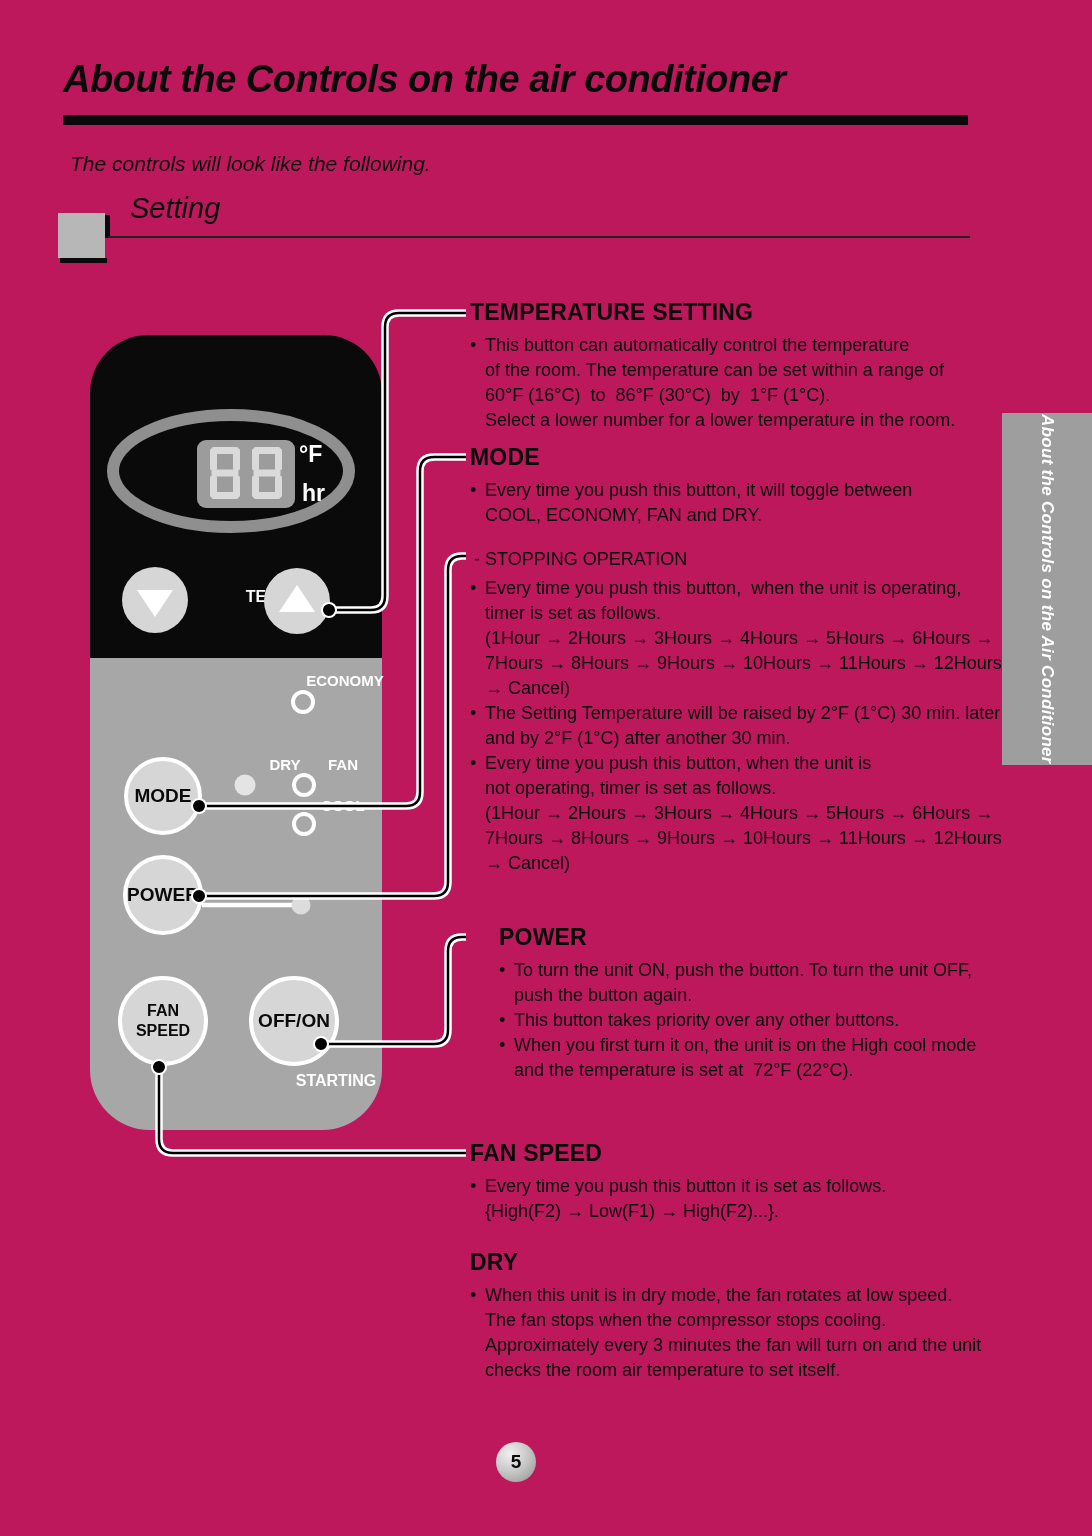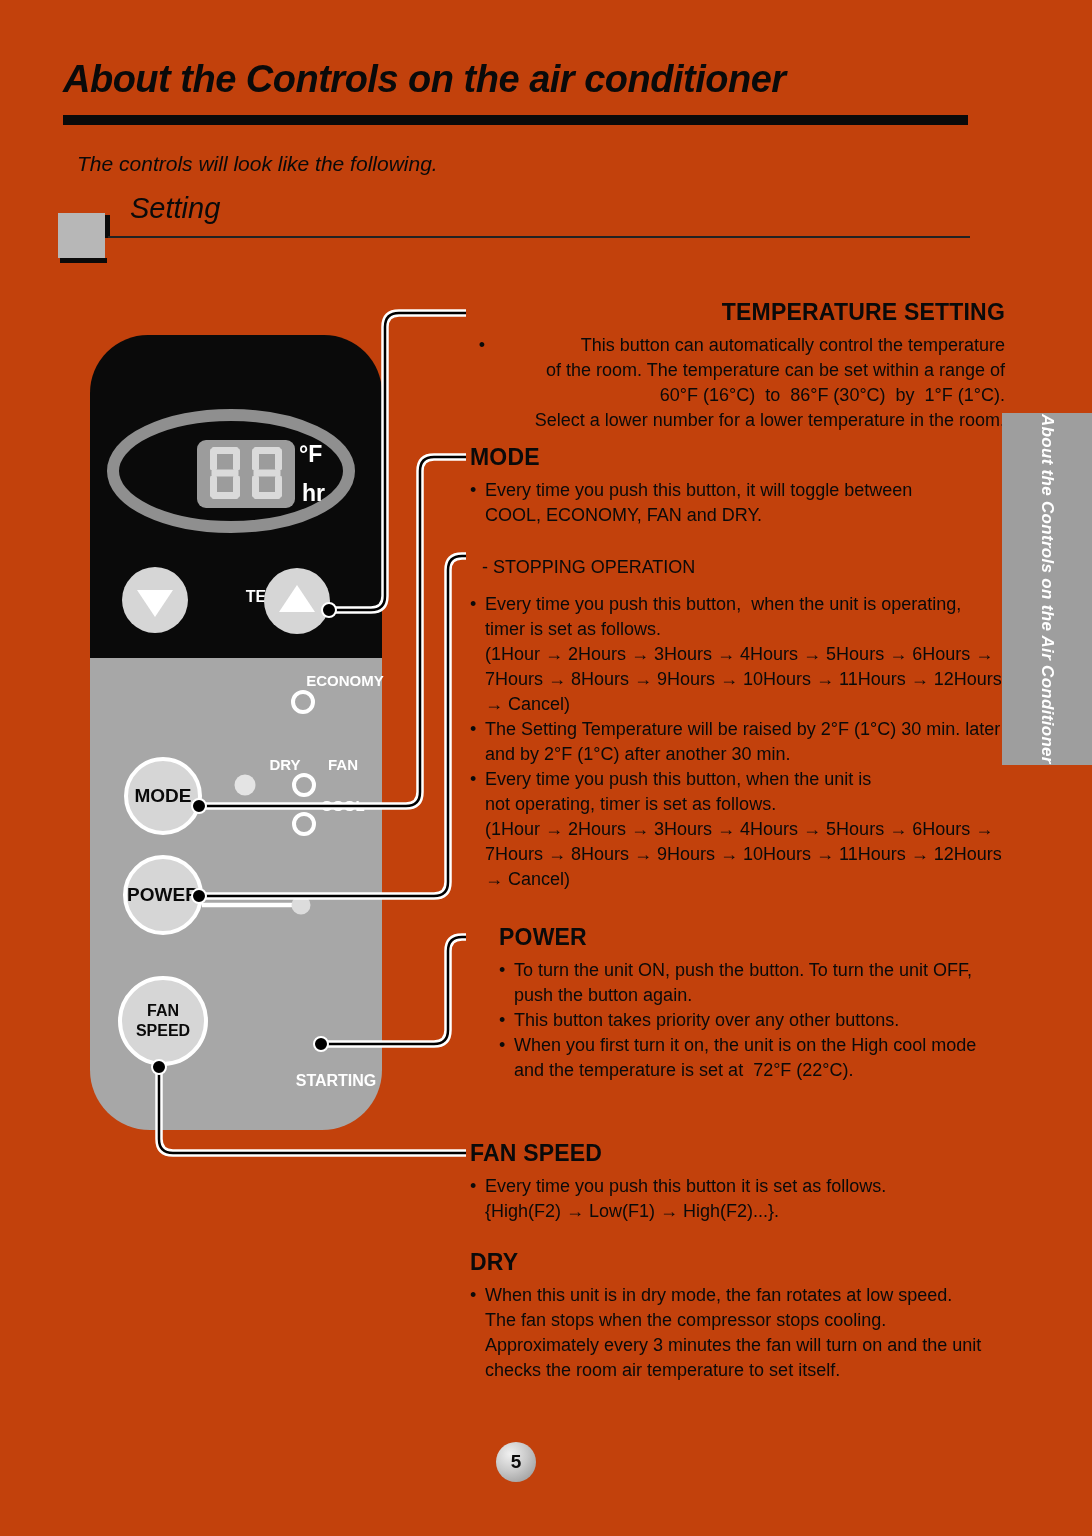--- a/index.html
+++ b/index.html
@@ -1,26 +1,26 @@
 <!DOCTYPE html>
 <html><head>
 <meta charset="utf-8">
 <style>
   html,body{margin:0;padding:0;background:#ffffff;}
   .page{
-    position:relative;width:1092px;height:1536px;background:#c2410c;overflow:hidden;
+    position:relative;width:1092px;height:1536px;background:#be185d;overflow:hidden;
     font-family:"Liberation Sans", sans-serif;color:#111;
   }
   
   .doc-title{
     position:absolute;left:63px;top:58px;width:940px;
     font-size:38px;font-weight:bold;font-style:italic;letter-spacing:-0.5px;color:#0a0a0a;
   }
   .title-rule{position:absolute;left:63px;top:115px;width:905px;height:10px;background:#0a0a0a;}
-  .intro{position:absolute;left:77px;top:152px;font-size:21px;font-style:italic;color:#0a0a0a;}
+  .intro{position:absolute;left:70px;top:152px;font-size:21px;font-style:italic;color:#0a0a0a;}
   .controls-box{position:absolute;left:58px;top:213px;width:47px;height:45px;background:#b7b7b7;}
   .controls-box-bar{position:absolute;left:105px;top:215px;width:5px;height:23px;background:#0a0a0a;}
   .controls-box-shadow{position:absolute;left:60px;top:258px;width:47px;height:5px;background:#0a0a0a;}
   .controls-label{position:absolute;left:130px;top:192px;font-size:29px;font-style:italic;color:#0a0a0a;}
   .controls-rule{position:absolute;left:108px;top:236px;width:862px;height:2px;background:#222;}
 
   
   .panel{position:absolute;left:90px;top:335px;width:292px;height:795px;}
   .panel-black{position:absolute;left:0;top:0;width:292px;height:323px;background:#0a0a0a;border-radius:58px 58px 0 0;}
   .panel-gray{position:absolute;left:0;top:323px;width:292px;height:472px;background:#a7a7a7;border-radius:0 0 60px 60px;}
@@ -37,21 +37,21 @@
 
   
   .overlay{position:absolute;left:0;top:0;z-index:6;pointer-events:none;}
 
   
   .section{position:absolute;left:470px;width:535px;}
   .sec-title{font-size:23px;font-weight:bold;color:#0a0a0a;letter-spacing:0.2px;margin:0 0 7px 0;}
   .bullet{display:flex;align-items:flex-start;font-size:18px;line-height:25px;color:#0a0a0a;}
   .bullet .mark{width:15px;flex:0 0 15px;}
   .bullet .btxt{white-space:pre-wrap;flex:1;}
-  .sublabel{font-size:18px;line-height:25px;color:#0a0a0a;margin:12px;} .mt10{margin-top:10px;}
+  .sublabel{font-size:18px;line-height:25px;color:#0a0a0a;margin:4px;} .mt10{margin-top:10px;}
 
   
   .sidebar-tab{
     position:absolute;left:1002px;top:413px;width:90px;height:352px;background:#9e9e9e;
     display:flex;align-items:center;justify-content:center;
   }
   .sidebar-tab span{
     writing-mode:vertical-rl;font-size:17px;font-weight:bold;font-style:italic;color:#ffffff;
     white-space:nowrap;letter-spacing:0.3px;
   }
@@ -131,20 +131,23 @@
       <span class="btn-label" style="font-size:19px;">MODE</span>
     </div>
     <div class="round-btn ringed" style="left:33px;top:520px;width:72px;height:72px;">
       <span class="btn-label" style="font-size:19px;">POWER</span>
     </div>
 
     <div class="round-btn ringed" style="left:28px;top:641px;width:82px;height:82px;">
       <span class="btn-label" style="font-size:16px;line-height:20px;">FAN
 SPEED</span>
     </div>
+    <div class="round-btn ringed" style="left:159px;top:641px;width:82px;height:82px;">
+      <span class="btn-label" style="font-size:19px;">OFF/ON</span>
+    </div>
     <div class="panel-text" style="left:206px;top:746px;font-size:16px;">STARTING</div>
   </div>
 
   <svg class="overlay" width="1092" height="1536" viewBox="0 0 1092 1536">
 
     <line x1="202" y1="905" x2="292" y2="905" stroke="#ffffff" stroke-width="4.5"></line>
     <circle cx="301" cy="905" r="9.5" fill="#dcdcdc"></circle>
 
     <g fill="none" stroke="#ffffff" stroke-width="7.5">
       <path d="M 331 610 H 371 Q 385 610 385 596 V 327 Q 385 313 399 313 H 466"></path>
@@ -164,21 +167,21 @@
 
     <g fill="#000000" stroke="#ffffff" stroke-width="2">
       <circle cx="329" cy="610" r="7"></circle>
       <circle cx="199" cy="806" r="7"></circle>
       <circle cx="199" cy="896" r="7"></circle>
       <circle cx="321" cy="1044" r="7"></circle>
       <circle cx="159" cy="1067" r="7"></circle>
     </g>
   </svg>
 
-  <div class="section" style="top:299px;text-align:right;">
+  <div class="section" style="top:299px;">
     <h3 class="sec-title">TEMPERATURE SETTING</h3>
     <div class="bullet">
         <span class="mark">•</span>
         <span class="btxt">This button can automatically control the temperature
 of the room. The temperature can be set within a range of
 60°F (16°C)  to  86°F (30°C)  by  1°F (1°C).
 Select a lower number for a lower temperature in the room.</span>
       </div>
   </div>
 

